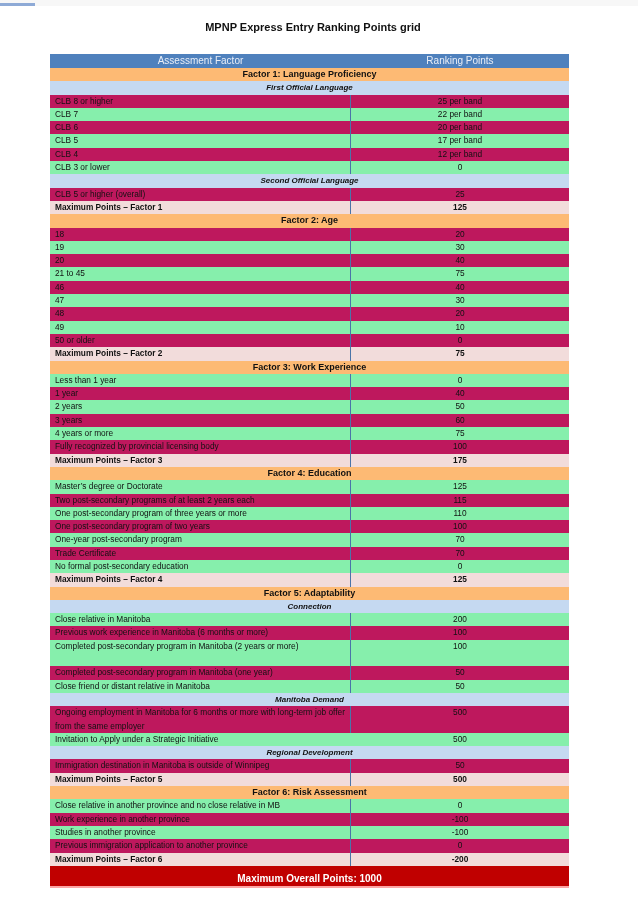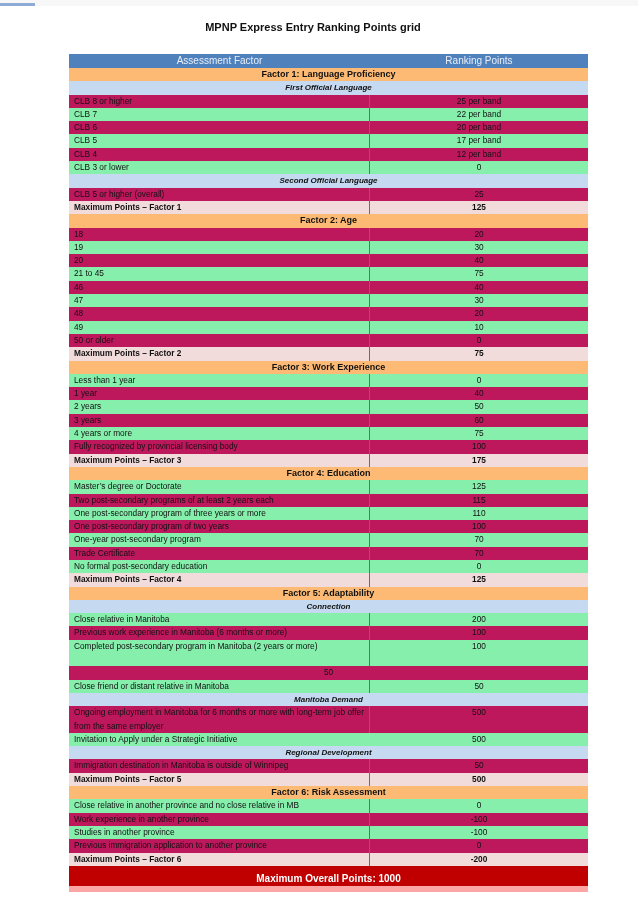--- a/index.html
+++ b/index.html
@@ -2,21 +2,21 @@
 <html><head>
 <meta charset="utf-8">
 <style>
   html, body { margin:0; padding:0; }
   body { width:638px; height:900px; background:#ffffff; position:relative; overflow:hidden;
          font-family:"Liberation Sans", sans-serif; }
   .topbar { position:absolute; left:0; top:0; width:638px; height:6px; background:#f7f7f7; }
   .topbar-tab { position:absolute; left:0; top:3px; width:35px; height:3px; background:#8eaad6; }
   .title { position:absolute; left:0; top:5px; width:626px; text-align:center; font-weight:bold;
            font-size:11px; color:#111;margin-top:16px; }
-  .grid { position:absolute; left:69px; top:54px; width:519px; border-bottom:6px solid #fca5a5; }
+  .grid { position:absolute; left:50px; top:54px; width:519px; border-bottom:2px solid #fca5a5; }
   .row { position:relative; display:flex; font-size:8.3px; line-height:13.3px; height:13.3px; color:#111; }
   .row.tall { height:26.6px; }
   .row .c1 { width:301px; padding-left:5px; box-sizing:border-box; }
   .row .c2 { flex:1; text-align:center; }
   .row.data .c1 { border-right:1.5px solid #4a74a8; }
   .row.data .c2 { padding-left:0; }
   .row.header { background:#4f81bd; color:#e9eef7; font-size:10px; height:14px; line-height:14px; }
   .row.header .c1 { text-align:center; padding-left:0; }
   .row.factor { background:#fdba74; font-weight:bold; justify-content:center; font-size:9px; }
   .row.sub { background:#c5d9f1; font-weight:bold; font-style:italic; justify-content:center; font-size:8px; }
@@ -204,20 +204,21 @@
     </div>
     <div class="row data gray">
       <div class="c1">Previous work experience in Manitoba (6 months or more)</div>
       <div class="c2">100</div>
     </div>
     <div class="row data tall white">
       <div class="c1">Completed post-secondary program in Manitoba (2 years or more)</div>
       <div class="c2">100</div>
     </div>
     <div class="row data gray">
+      <div class="c1">Completed post-secondary program in Manitoba (one year)</div>
       <div class="c2">50</div>
     </div>
     <div class="row data white">
       <div class="c1">Close friend or distant relative in Manitoba</div>
       <div class="c2">50</div>
     </div>
     <div class="row sub">
       <span>Manitoba Demand</span>
     </div>
     <div class="row data tall gray">

